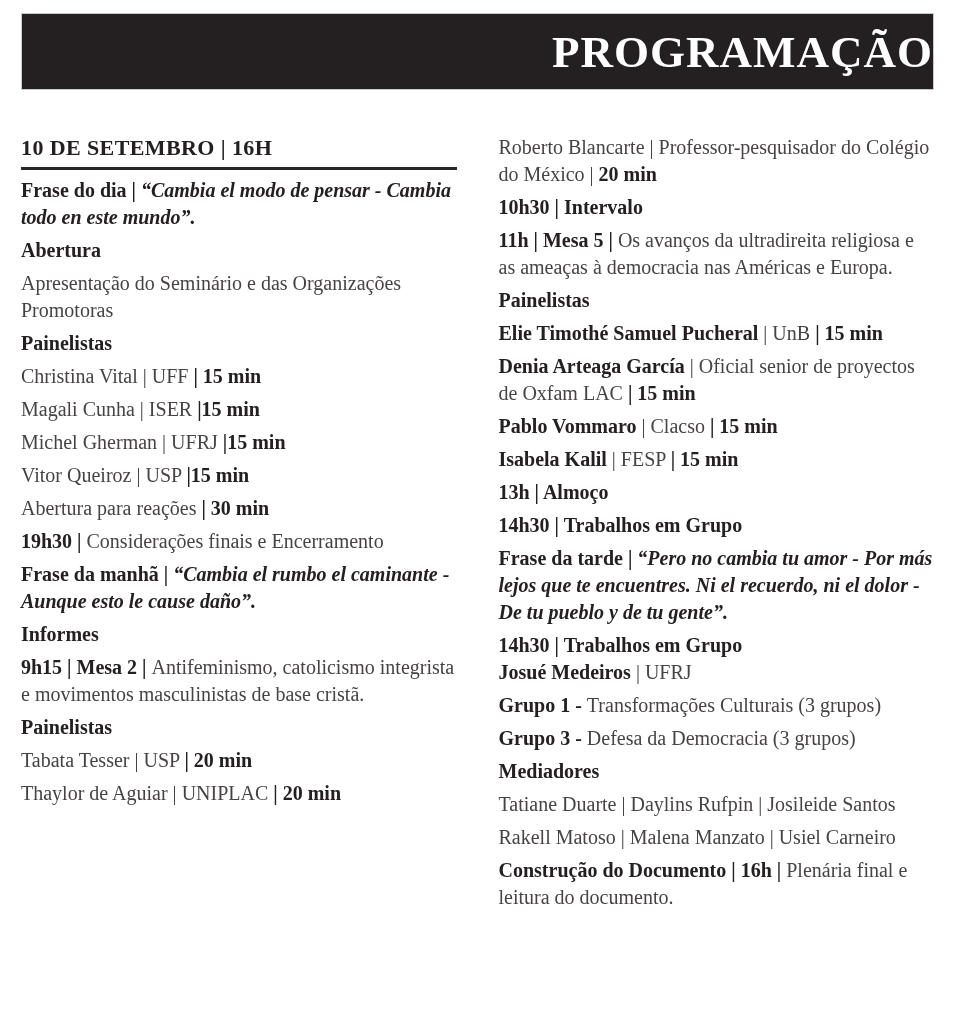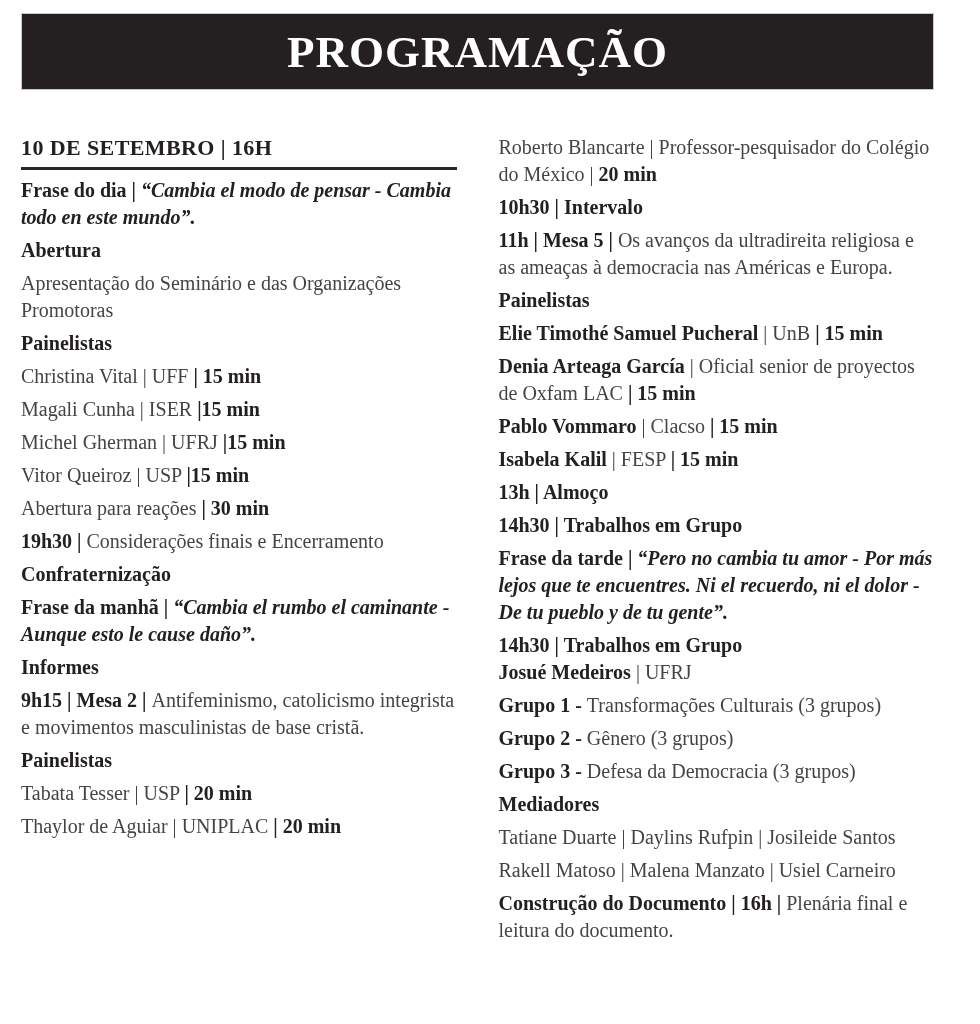--- a/index.html
+++ b/index.html
@@ -12,21 +12,21 @@
     font-family: "Liberation Serif", serif;
   }
   .banner {
     margin: 13px 46px 0 21px;
     height: 77px;
     background: #242021;
     border: 1px solid #c9c9c9;
     box-sizing: border-box;
     display: flex;
     align-items: center;
-    justify-content: center;
+    justify-content: flex-end;
   }
   .banner h1 {
     margin: 0;
     color: #ffffff;
     font-size: 45px;
     font-weight: 700;
     letter-spacing: 1px;
     font-family: "Liberation Serif", serif;
   }
   .columns {
@@ -81,21 +81,20 @@
       <p class="para"><span class="b">Frase do dia | </span><span class="b i">“Cambia el modo de pensar - Cambia todo en este mundo”.</span></p>
       <p class="para"><span class="b">Abertura</span></p>
       <p class="para"><span>Apresentação do Seminário e das Organizações Promotoras</span></p>
       <p class="para"><span class="b">Painelistas</span></p>
       <p class="para"><span>Christina Vital | UFF </span><span class="b">| 15 min</span></p>
       <p class="para"><span>Magali Cunha | ISER </span><span class="b">|15 min</span></p>
       <p class="para"><span>Michel Gherman | UFRJ </span><span class="b">|15 min</span></p>
       <p class="para"><span>Vitor Queiroz | USP </span><span class="b">|15 min</span></p>
       <p class="para"><span>Abertura para reações </span><span class="b">| 30 min</span></p>
       <p class="para"><span class="b">19h30 | </span><span>Considerações finais e Encerramento</span></p>
-      <p class="para"><span class="b">Confraternização</span></p>
       <p class="para"><span class="b">Frase da manhã | </span><span class="b i">“Cambia el rumbo el caminante - Aunque esto le cause daño”.</span></p>
       <p class="para"><span class="b">Informes</span></p>
       <p class="para"><span class="b">9h15 | Mesa 2 | </span><span>Antifeminismo, catolicismo integrista e movimentos masculinistas de base cristã.</span></p>
       <p class="para"><span class="b">Painelistas</span></p>
       <p class="para"><span>Tabata Tesser | USP </span><span class="b">| 20 min</span></p>
       <p class="para"><span>Thaylor de Aguiar | UNIPLAC </span><span class="b">| 20 min</span></p>
     </div>
   <div class="col">
       <p class="para"><span>Roberto Blancarte | Professor-pesquisador do Colégio do México | </span><span class="b">20 min</span></p>
       <p class="para"><span class="b">10h30 | Intervalo</span></p>
@@ -104,20 +103,19 @@
       <p class="para"><span class="b">Elie Timothé Samuel Pucheral</span><span> | UnB </span><span class="b">| 15 min</span></p>
       <p class="para"><span class="b">Denia Arteaga García</span><span> | Oficial senior de proyectos de Oxfam LAC </span><span class="b">| 15 min</span></p>
       <p class="para"><span class="b">Pablo Vommaro</span><span> | Clacso </span><span class="b">| 15 min</span></p>
       <p class="para"><span class="b">Isabela Kalil</span><span> | FESP </span><span class="b">| 15 min</span></p>
       <p class="para"><span class="b">13h | Almoço</span></p>
       <p class="para"><span class="b">14h30 | Trabalhos em Grupo</span></p>
       <p class="para"><span class="b">Frase da tarde | </span><span class="b i">“Pero no cambia tu amor - Por más lejos que te encuentres. Ni el recuerdo, ni el dolor - De tu pueblo y de tu gente”.</span></p>
       <p class="para tight"><span class="b">14h30 | Trabalhos em Grupo</span></p>
       <p class="para"><span class="b">Josué Medeiros</span><span> | UFRJ</span></p>
       <p class="para"><span class="b">Grupo 1 - </span><span>Transformações Culturais (3 grupos)</span></p>
-      <p class="para"><span class="b">Grupo 2 - </span><span>Gênero (3 grupos)</span></p>
       <p class="para"><span class="b">Grupo 3 - </span><span>Defesa da Democracia (3 grupos)</span></p>
       <p class="para"><span class="b">Mediadores</span></p>
       <p class="para"><span>Tatiane Duarte | Daylins Rufpin | Josileide Santos</span></p>
       <p class="para"><span>Rakell Matoso | Malena Manzato | Usiel Carneiro</span></p>
       <p class="para"><span class="b">Construção do Documento | 16h | </span><span>Plenária final e leitura do documento.</span></p>
     </div>
 </div>
 
 </body></html>

